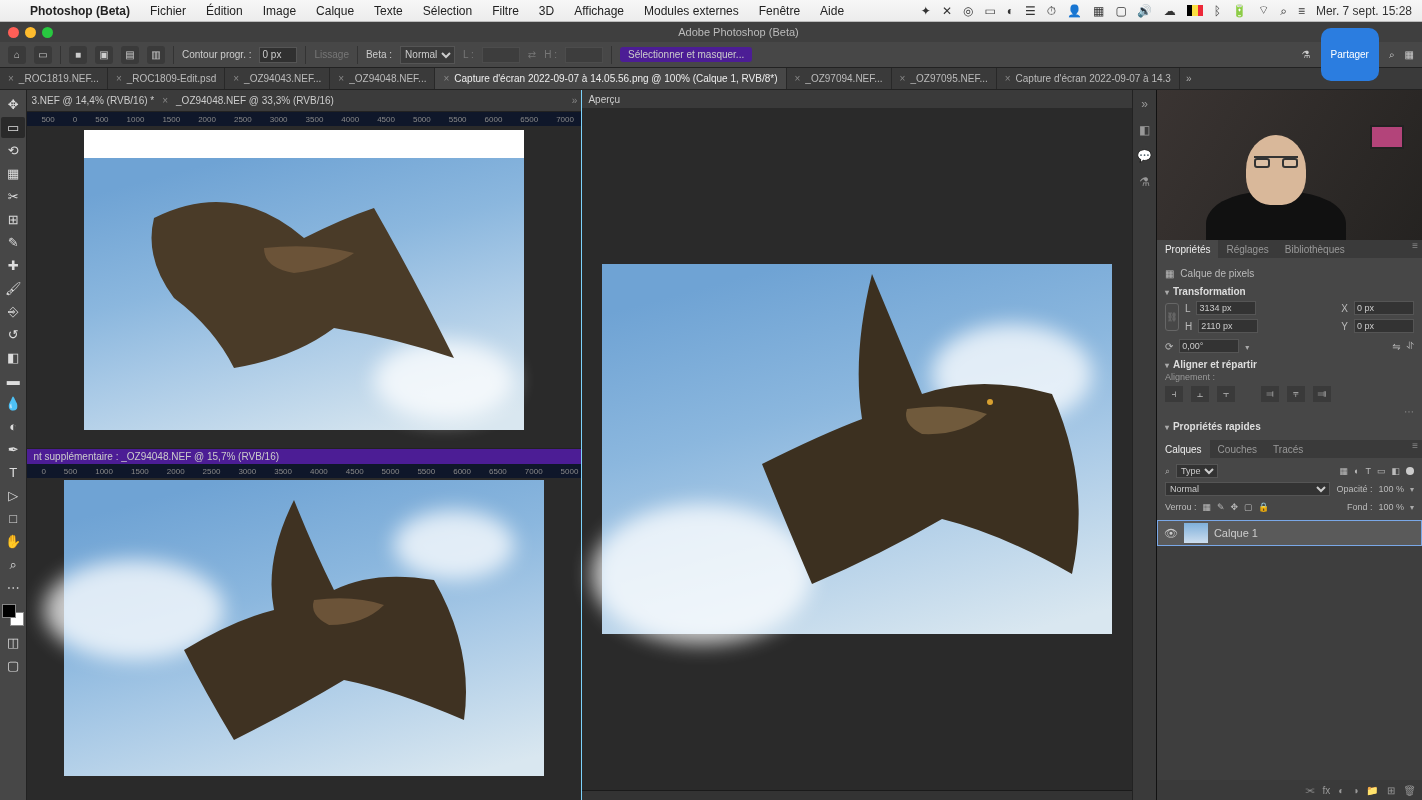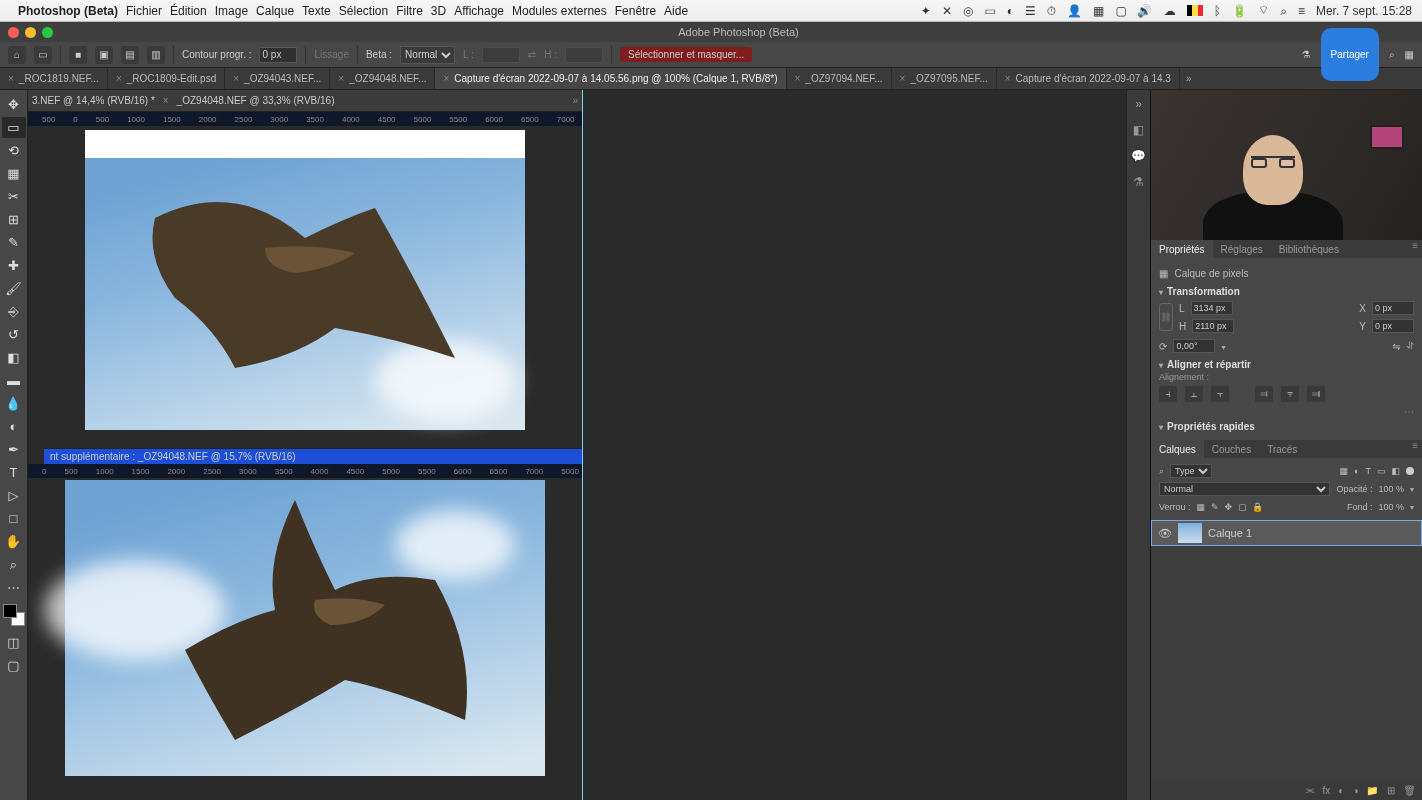--- a/index.html
+++ b/index.html
@@ -1,40 +1,40 @@
 <!DOCTYPE html>
 <html><head>
 <meta charset="utf-8">
 <style>
   * { box-sizing: border-box; margin: 0; padding: 0; font-family: -apple-system, "Helvetica Neue", Arial, sans-serif; }
   body { width: 1422px; height: 800px; background: #2a2a2a; color: #ccc; font-size: 11px; overflow: hidden; }
 
   
   .mac-menu { height: 22px; background: linear-gradient(#f7f7f7,#ececec); display: flex; align-items: center; padding: 0 10px; color: #222; font-size: 12px; border-bottom: 1px solid #bbb;}
   .mac-menu .apple { font-size: 14px; }
-  .mac-menu .left { display: flex; gap: 8px; align-items: center; }
+  .mac-menu .left { display: flex; gap: 20px; align-items: center; }
   .mac-menu .left .app { font-weight: 600; }
   .mac-menu .right { margin-left: auto; display: flex; gap: 11px; align-items: center; font-size: 12px;}
   .mac-menu .right span { color:#333; }
   .mac-menu .clock { font-size:12px;}
 
   
   .title-bar { height: 20px; background:#3f3f3f; display:flex; align-items:center; padding:0 8px; color:#ccc; font-size:11px;}
   .traffic { display:flex; gap:6px; margin-right:10px;}
   .dot { width:11px; height:11px; border-radius:50%; }
   .dot.r{background:#ff5f57;} .dot.y{background:#febc2e;} .dot.g{background:#28c840;}
   .title-bar .title { margin:8px auto; color:#bbb;}
 
   
   .option-bar { height:26px; background:#474747; display:flex; align-items:center; padding:0 8px; gap:8px; font-size:10px; color:#ccc; border-bottom:1px solid #222;}
   .option-bar .ico { width:18px; height:18px; display:flex; align-items:center; justify-content:center; background:#3a3a3a; border-radius:3px;}
   .option-bar .sep { width:1px; height:18px; background:#333;}
   .option-bar select { background:#3a3a3a; color:#ccc; border:1px solid #555; font-size:10px; height:18px;}
   .option-bar input { background:#303030; color:#ccc; border:1px solid #555; width:38px; height:16px; font-size:10px; padding:0 2px;}
-  .option-bar .btn { background:#7f1d1d; padding:2px 8px; border-radius:3px;}
+  .option-bar .btn { background:#4c1d95; padding:2px 8px; border-radius:3px;}
   .share-btn { background:#2b7de0; color:#fff; padding:21px 10px; border-radius:10px; font-size:10px;}
   .option-bar .right { margin-left:auto; display:flex; gap:10px; align-items:center;}
 
   
   .tab-strip { height:22px; background:#3a3a3a; display:flex; align-items:center; font-size:10px; border-bottom:1px solid #222; overflow:hidden;}
   .tab { padding:0 8px; height:22px; display:flex; align-items:center; gap:5px; border-right:1px solid #282828; color:#bbb; white-space:nowrap;}
   .tab .x { color:#888; font-size:10px;}
   .tab.active { background:#474747; color:#eee;}
   .tab-more { padding:0 6px; color:#aaa;}
 
@@ -49,41 +49,41 @@
   .work-right { flex:1; display:flex; flex-direction:column;}
   .sub-tab-strip { height:22px; background:#3b3b3b; display:flex; align-items:center; font-size:10px; padding:0 4px; gap:8px; border-bottom:1px solid #222;}
   .sub-tab { display:flex; gap:4px; align-items:center; color:#ccc;}
   .ruler { height:14px; background:#0f172a; font-size:8px; color:#888; display:flex; align-items:center; overflow:hidden; padding-left:14px; gap:18px;}
   .canvas-wrap { flex:1; background:#2a2a2a; position:relative; display:flex; align-items:flex-start; justify-content:center; overflow:hidden; padding:0 14px;}
   .canvas { background:#fff; position:relative;}
   .eagle-sky { position:absolute; inset:0; background:linear-gradient(165deg,#6fa3d4 10%,#8bb7de 40%,#a8c9e6 60%,#d9e7f0 95%);}
   .cloud {position:absolute; background:rgba(255,255,255,0.75); border-radius:50%; filter:blur(10px);}
   .eagle { position:absolute; }
   .info-strip { height:14px; background:#3d3d3d; font-size:9px; color:#aaa; display:flex; align-items:center; padding:0 6px; gap:6px;}
-  .doc-title-strip { height:16px; background:#1d4ed8; font-size:10px; color:#ccc; padding:0 6px; display:flex; align-items:center; border-top:1px solid #222;margin-left:16px;}
+  .doc-title-strip { height:16px; background:#4c1d95; font-size:10px; color:#ccc; padding:0 6px; display:flex; align-items:center; border-top:1px solid #222;}
   .preview-bar { height:18px; background:#3a3a3a; font-size:10px; padding:0 6px; display:flex; align-items:center; color:#ccc;}
   .preview-canvas { flex:1; background:#2a2a2a; display:flex; align-items:center; justify-content:center; padding:20px;}
 
   
   .dock-strip { width:24px; background:#3a3a3a; display:flex; flex-direction:column; padding-top:4px; gap:6px; border-left:1px solid #222;}
   .dock-btn { width:20px; height:20px; margin:0 auto; color:#999; display:flex; align-items:center; justify-content:center; font-size:12px;}
 
   .panels { width:272px; background:#474747; display:flex; flex-direction:column; border-left:1px solid #111;}
   .webcam { height:150px; background:linear-gradient(120deg,#3a3432,#252321); position:relative; overflow:hidden;}
   .webcam .person { position:absolute; left:45%; top:30%; transform:translateX(-50%); width:60px; height:70px; background:#d9b89a; border-radius:50% 50% 40% 40%;}
   .webcam .shirt { position:absolute; left:45%; top:68%; transform:translateX(-50%); width:140px; height:80px; background:#111; border-radius:40% 40% 0 0;}
   .webcam .frame1 {position:absolute; right:18px; top:35px; width:34px; height:24px; background:#b3447a; border:2px solid #222;}
   .webcam .glasses {position:absolute; left:45%; top:44%; transform:translateX(-50%); width:44px; height:10px; border-top:2px solid #333; display:flex; justify-content:space-between;}
   .webcam .glasses span{width:16px;height:10px;border:2px solid #333;border-radius:3px;background:rgba(255,255,255,0.1);}
   .panel-tabs { height:18px; background:#3a3a3a; display:flex; font-size:10px;}
   .panel-tab { padding:0 8px; display:flex; align-items:center; color:#999;}
   .panel-tab.active { background:#474747; color:#eee;}
   .panel-body { padding:6px 8px; font-size:10px; color:#bbb;}
   .row { display:flex; align-items:center; gap:6px; height:18px;}
-  .row input { background:#333; border:1px solid #555; color:#ccc; width:42px; height:14px; font-size:9px; padding:0 2px;}
+  .row input { background:#333; border:1px solid #555; color:#ccc; width:60px; height:14px; font-size:9px; padding:0 2px;}
   .section-head { display:flex; align-items:center; gap:4px; font-size:10px; color:#ddd; margin:4px 0 2px; font-weight:600;}
   .align-row { display:flex; gap:8px; margin-top:4px;}
   .align-ico { width:18px; height:16px; background:#3a3a3a; display:flex; align-items:center; justify-content:center;}
   .layers-panel { flex:1; display:flex; flex-direction:column; min-height:180px;}
   .layer-opts { padding:4px 8px; font-size:9px; color:#bbb;}
   .layer-list { flex:1; background:#3e3e3e;}
   .layer-row { height:26px; background:#5a5a5a; display:flex; align-items:center; gap:6px; padding:0 6px; border:1px solid #7aa8e8;}
   .eye-ico { width:14px; height:14px; color:#ccc; display:flex;align-items:center;justify-content:center;}
   .thumb { width:24px; height:20px; background:linear-gradient(#7fb0db,#cde);}
   .panel-footer { height:20px; background:#3a3a3a; display:flex; align-items:center; justify-content:flex-end; gap:8px; padding:0 6px; font-size:10px; color:#999;}
@@ -313,20 +313,38 @@
           <div class="cloud" style="width:180px;height:100px;left:-20px;top:80px;"></div>
           <div class="cloud" style="width:120px;height:70px;right:30px;top:30px;"></div>
           <svg class="eagle" style="left:90px;top:10px;width:340px;height:280px;" viewBox="0 0 340 280">
             <path d="M140 10 Q160 60 180 100 Q220 80 280 90 Q320 160 310 230 Q240 200 190 190 Q140 220 80 250 Q50 200 30 160 Q80 130 120 120 Q110 70 140 10 Z" fill="#3f3222"></path>
             <path d="M160 110 Q200 105 230 115 Q210 135 175 135 Q155 125 160 110 Z" fill="#6b5338"></path>
           </svg>
         </div>
       </div>
     </div>
 
+    <div class="work-right">
+      <div class="preview-bar">
+          <span>Aperçu</span>
+        </div>
+      <div class="preview-canvas">
+        <div style="position:relative;width:510px;height:370px;">
+          <div class="eagle-sky"></div>
+          <div class="cloud" style="width:220px;height:140px;left:-10px;bottom:-10px;"></div>
+          <div class="cloud" style="width:160px;height:100px;right:20px;top:60px;"></div>
+          <svg class="eagle" style="left:120px;top:0;width:380px;height:360px;" viewBox="0 0 380 360">
+            <path d="M150 10 Q175 70 200 130 Q260 110 330 130 Q370 220 350 310 Q280 270 220 255 Q160 290 90 320 Q60 250 40 200 Q100 170 140 155 Q130 90 150 10 Z" fill="#3c3020"></path>
+            <path d="M185 145 Q230 138 265 150 Q240 172 200 170 Q180 160 185 145 Z" fill="#705a3c"></path>
+            <circle cx="268" cy="138" r="3" fill="#d8a030"></circle>
+          </svg>
+        </div>
+      </div>
+      <div style="height:10px;border-top:1px solid #1a1a1a;background:#333;"></div>
+    </div>
 
   </div>
 
   <div class="dock-strip">
     <div class="dock-btn">»</div>
     <div class="dock-btn">◧</div>
     <div class="dock-btn">💬</div>
     <div class="dock-btn">⚗</div>
   </div>
 

